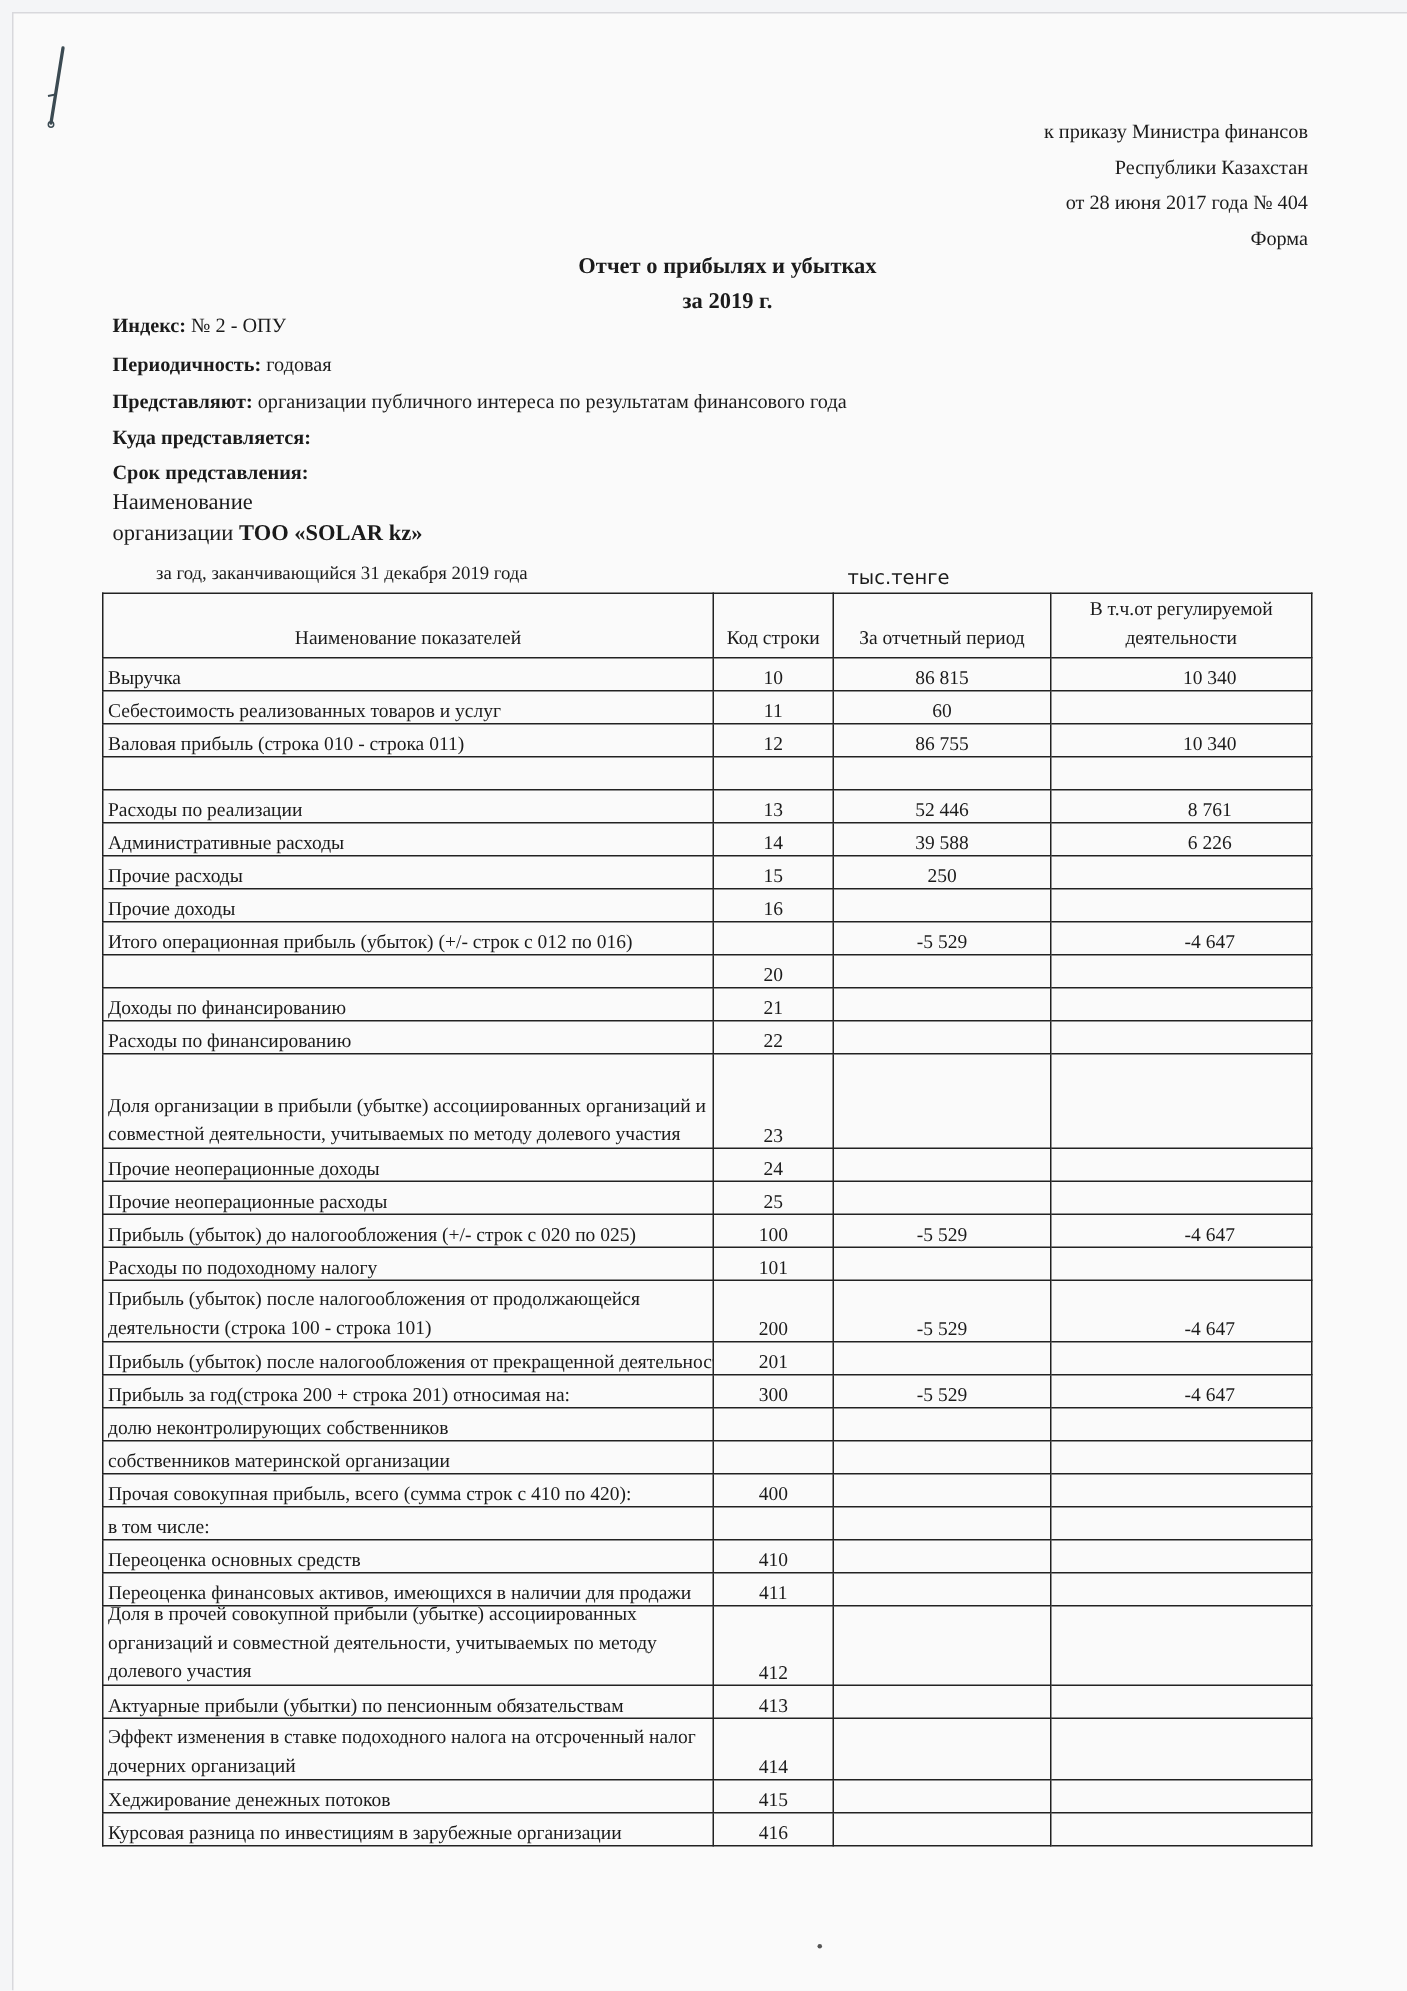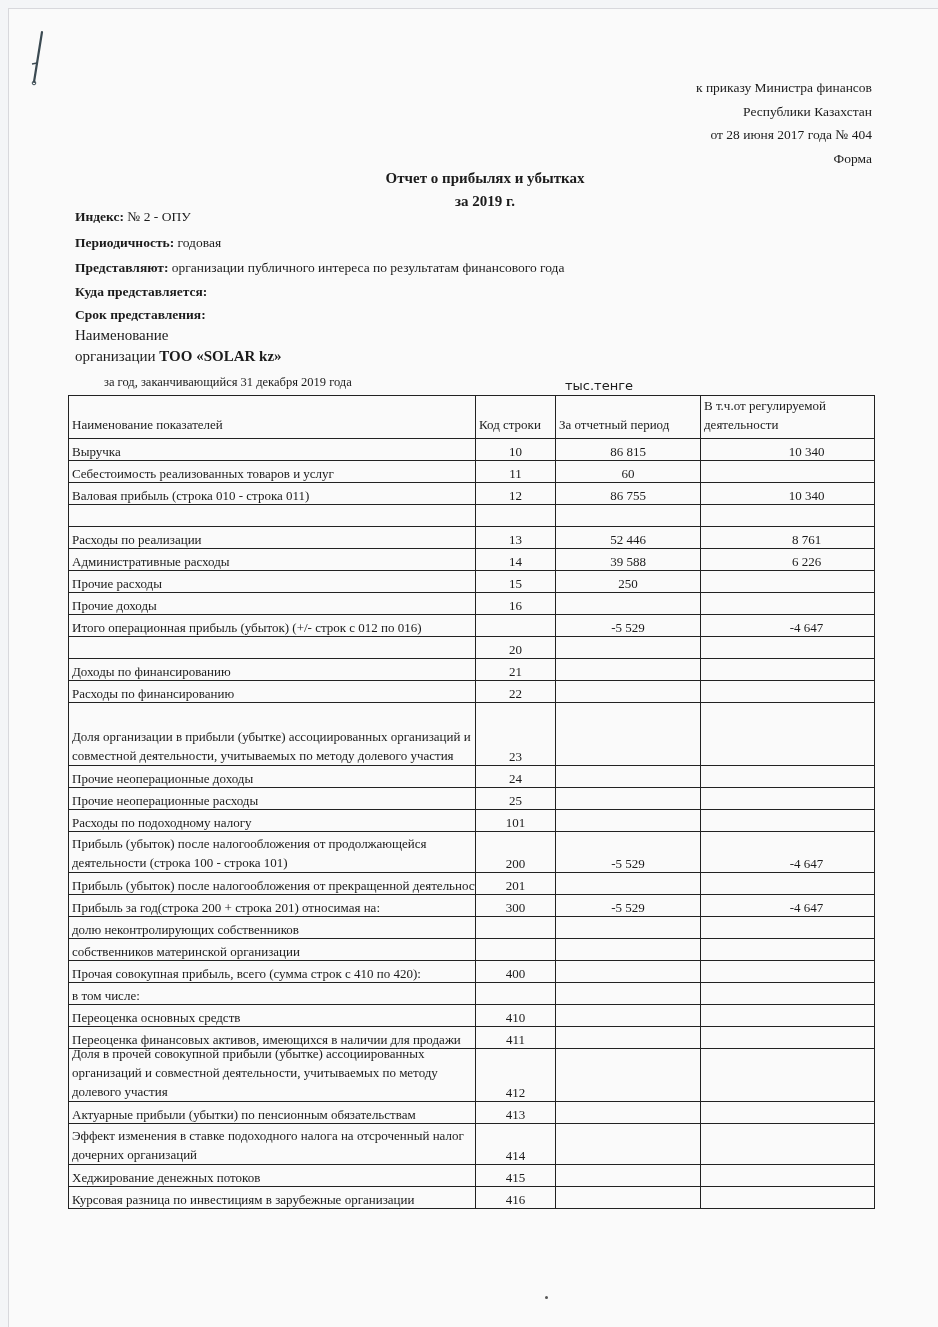--- a/index.html
+++ b/index.html
@@ -18,21 +18,21 @@
   .meta b { font-weight: bold; }
   .meta.m1 { top: 209px; } .meta.m2 { top: 235px; } .meta.m3 { top: 260px; }
   .meta.m4 { top: 284px; } .meta.m5 { top: 307px; }
   .meta.m6 { top: 327px; font-size: 15px; }
   .meta.m7 { top: 348px; font-size: 15px; }
   .org-name { font-weight: bold; }
   .period { position: absolute; left: 75px; top: 375px; font-size: 12.5px; margin-left: 29px; }
   .units { position: absolute; left: 565px; top: 378px; font-family: "DejaVu Sans", sans-serif; font-size: 13px; }
   table.report { position: absolute; left: 68px; top: 395px; width: 806px; border-collapse: collapse; font-size: 13px; table-layout: fixed; }
   table.report td, table.report th { border: 1.3px solid #222; padding: 0 3px; vertical-align: bottom; height: 21px; font-weight: normal; }
-  table.report th { vertical-align: bottom; text-align: left; line-height: 19px; padding-bottom: 4px; }
+  table.report th { vertical-align: bottom; text-align: center; line-height: 19px; padding-bottom: 4px; }
   th.c-name { text-align: center; padding-bottom: 6px; }
   td.code { text-align: center; }
   td.val { text-align: center; }
   td.val.reg { text-align: center; padding-left: 41px; }
   td.bold { font-weight: bold; }
   td.name { white-space: nowrap; overflow: hidden; }
   td.name.wrap { white-space: normal; line-height: 19px; }
   tr.tall td { height: 40px; }
   tr.tall3 td { height: 62px; }
   tr.clip td.name { height: 52px; line-height: 19px; white-space: normal; position: relative; overflow: hidden; }
@@ -186,20 +186,26 @@
         <td class="val"></td>
         <td class="val reg"></td>
       </tr>
       <tr>
         <td class="name">Прочие неоперационные расходы</td>
         <td class="code">25</td>
         <td class="val"></td>
         <td class="val reg"></td>
       </tr>
       <tr>
+        <td class="name">Прибыль (убыток) до налогообложения (+/- строк с 020 по 025)</td>
+        <td class="code">100</td>
+        <td class="val bold">-5 529</td>
+        <td class="val reg bold">-4 647</td>
+      </tr>
+      <tr>
         <td class="name">Расходы по подоходному налогу</td>
         <td class="code">101</td>
         <td class="val"></td>
         <td class="val reg"></td>
       </tr>
       <tr class="tall">
         <td class="name wrap">Прибыль (убыток) после налогообложения от продолжающейся деятельности (строка 100 - строка 101)</td>
         <td class="code">200</td>
         <td class="val bold">-5 529</td>
         <td class="val reg bold">-4 647</td>

